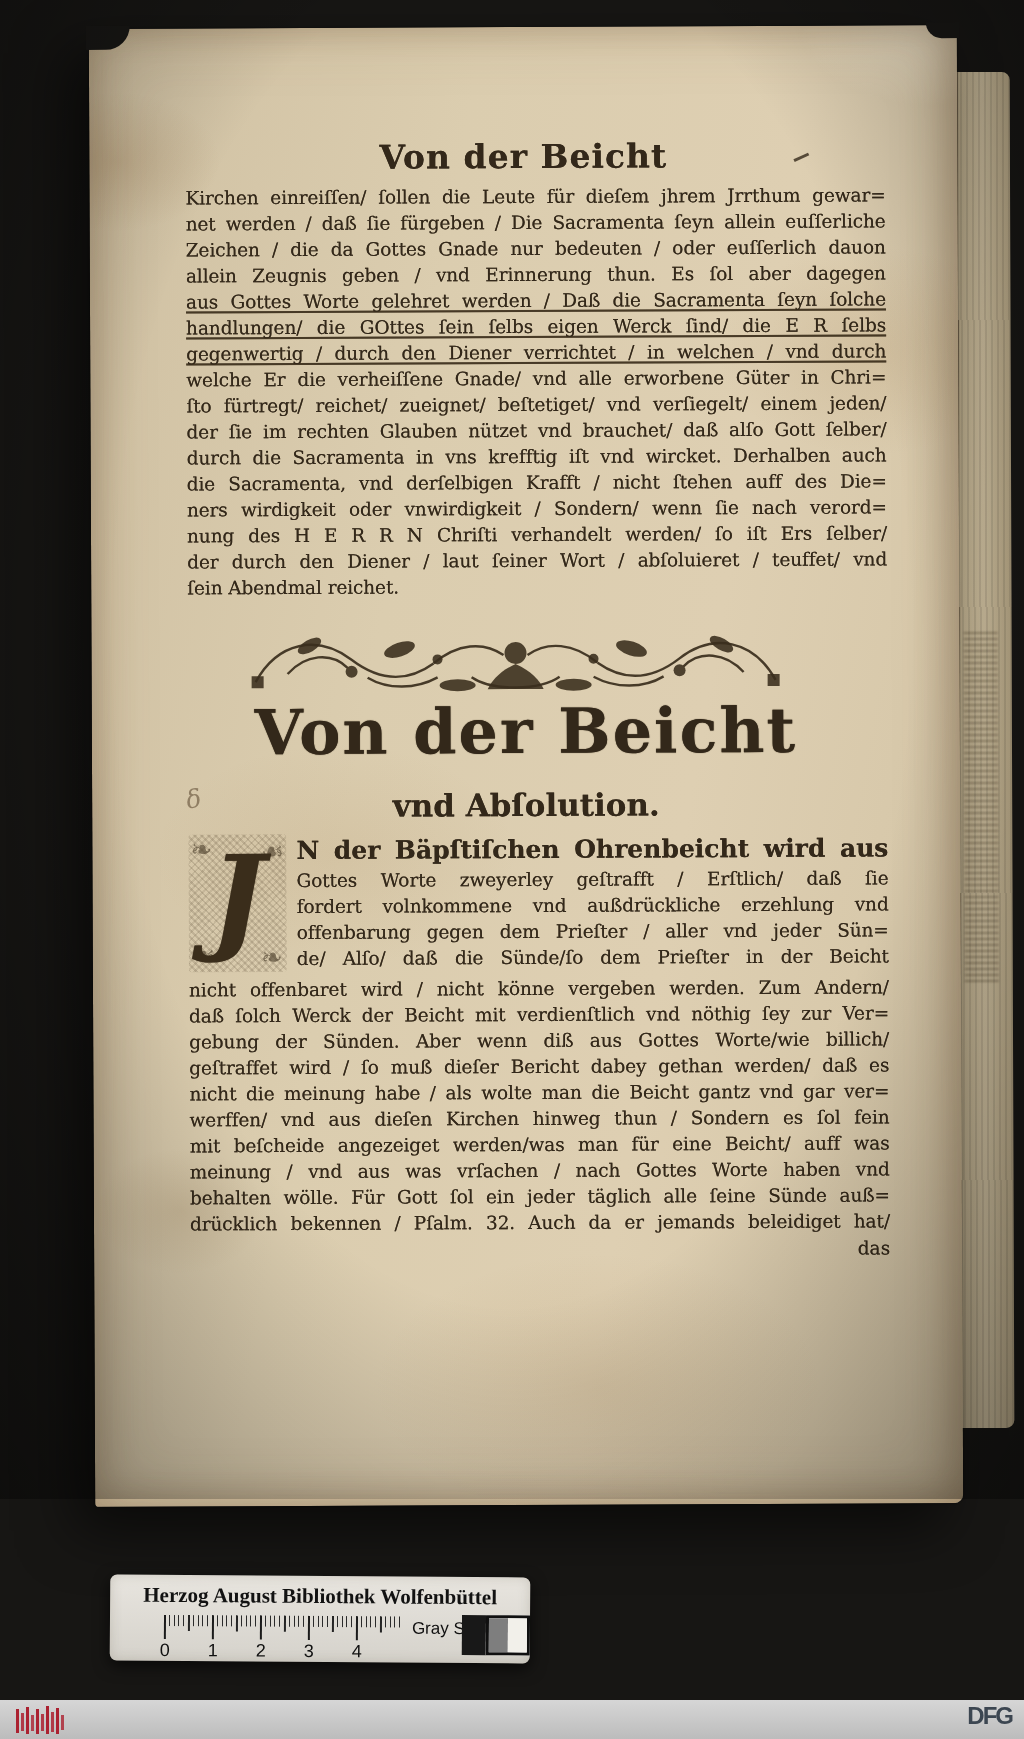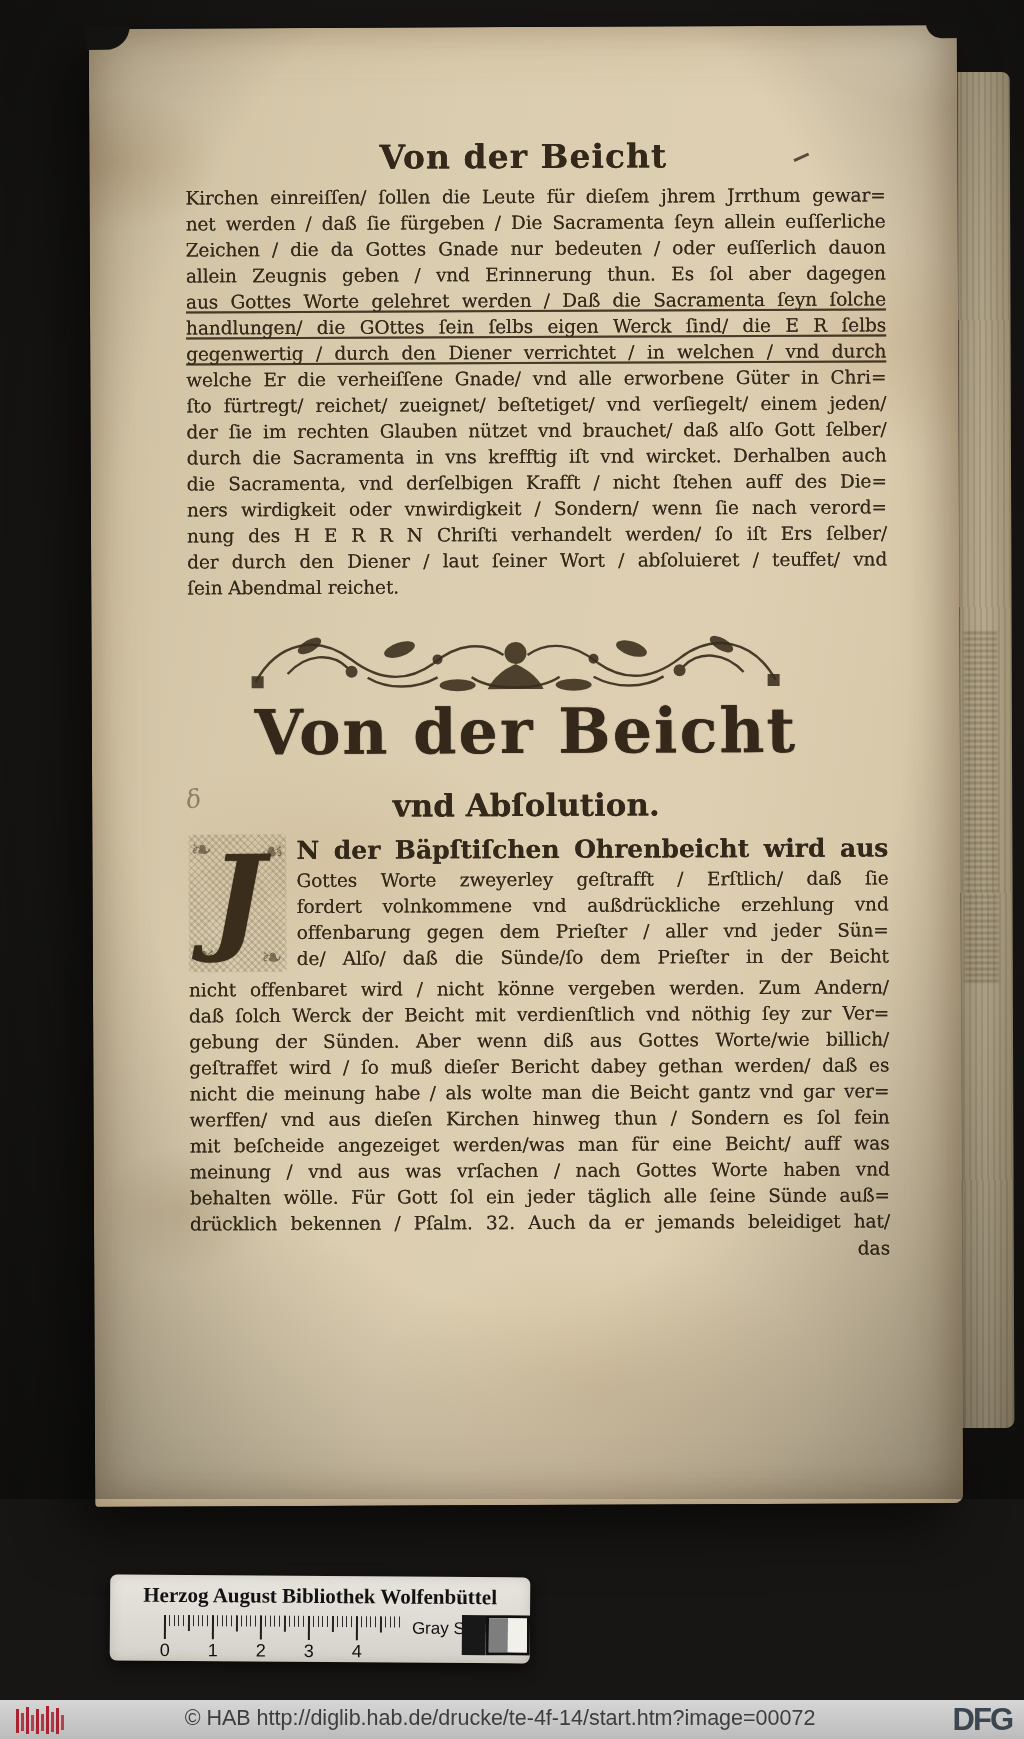--- a/index.html
+++ b/index.html
@@ -161,21 +161,21 @@
     position:absolute;left:0;top:1700px;width:1024px;height:39px;z-index:6;
     background:linear-gradient(180deg,#d6d6d6,#bcbcbc);
   }
   .hab-logo{position:absolute;left:14px;top:3px;}
   .copyright{
     position:absolute;left:0;top:6px;width:1000px;text-align:center;
     font-family:"Liberation Sans",sans-serif;font-size:21.5px;color:#3d3d3d;
   }
   .dfg{
     position:absolute;right:12px;top:2px;
-    font-family:"Liberation Sans",sans-serif;font-weight:700;font-size:31px;
+    font-family:"Liberation Sans",sans-serif;font-weight:700;font-size:24px;
     letter-spacing:-2px;color:#3c4651;
   }
 </style>
 </head>
 <body>
 
 <div class="stage">
 
   <div class="fore-edge">
     <div class="ghost-text"></div>
@@ -311,17 +311,16 @@
         <rect x="12" y="4" width="3" height="27"></rect>
         <rect x="17" y="12" width="3" height="16" opacity=".8"></rect>
         <rect x="22" y="6" width="3" height="25"></rect>
         <rect x="27" y="11" width="3" height="17" opacity=".85"></rect>
         <rect x="32" y="3" width="3" height="28"></rect>
         <rect x="37" y="9" width="3" height="20" opacity=".85"></rect>
         <rect x="42" y="5" width="3" height="26"></rect>
         <rect x="47" y="12" width="3" height="15" opacity=".8"></rect>
       </g>
     </svg>
-    <div class="copyright">© HAB http://diglib.hab.de/drucke/te-4f-14/start.htm?image=00072</div>
     <div class="dfg">DFG</div>
   </div>
 
 </div>
 
 </body></html>

